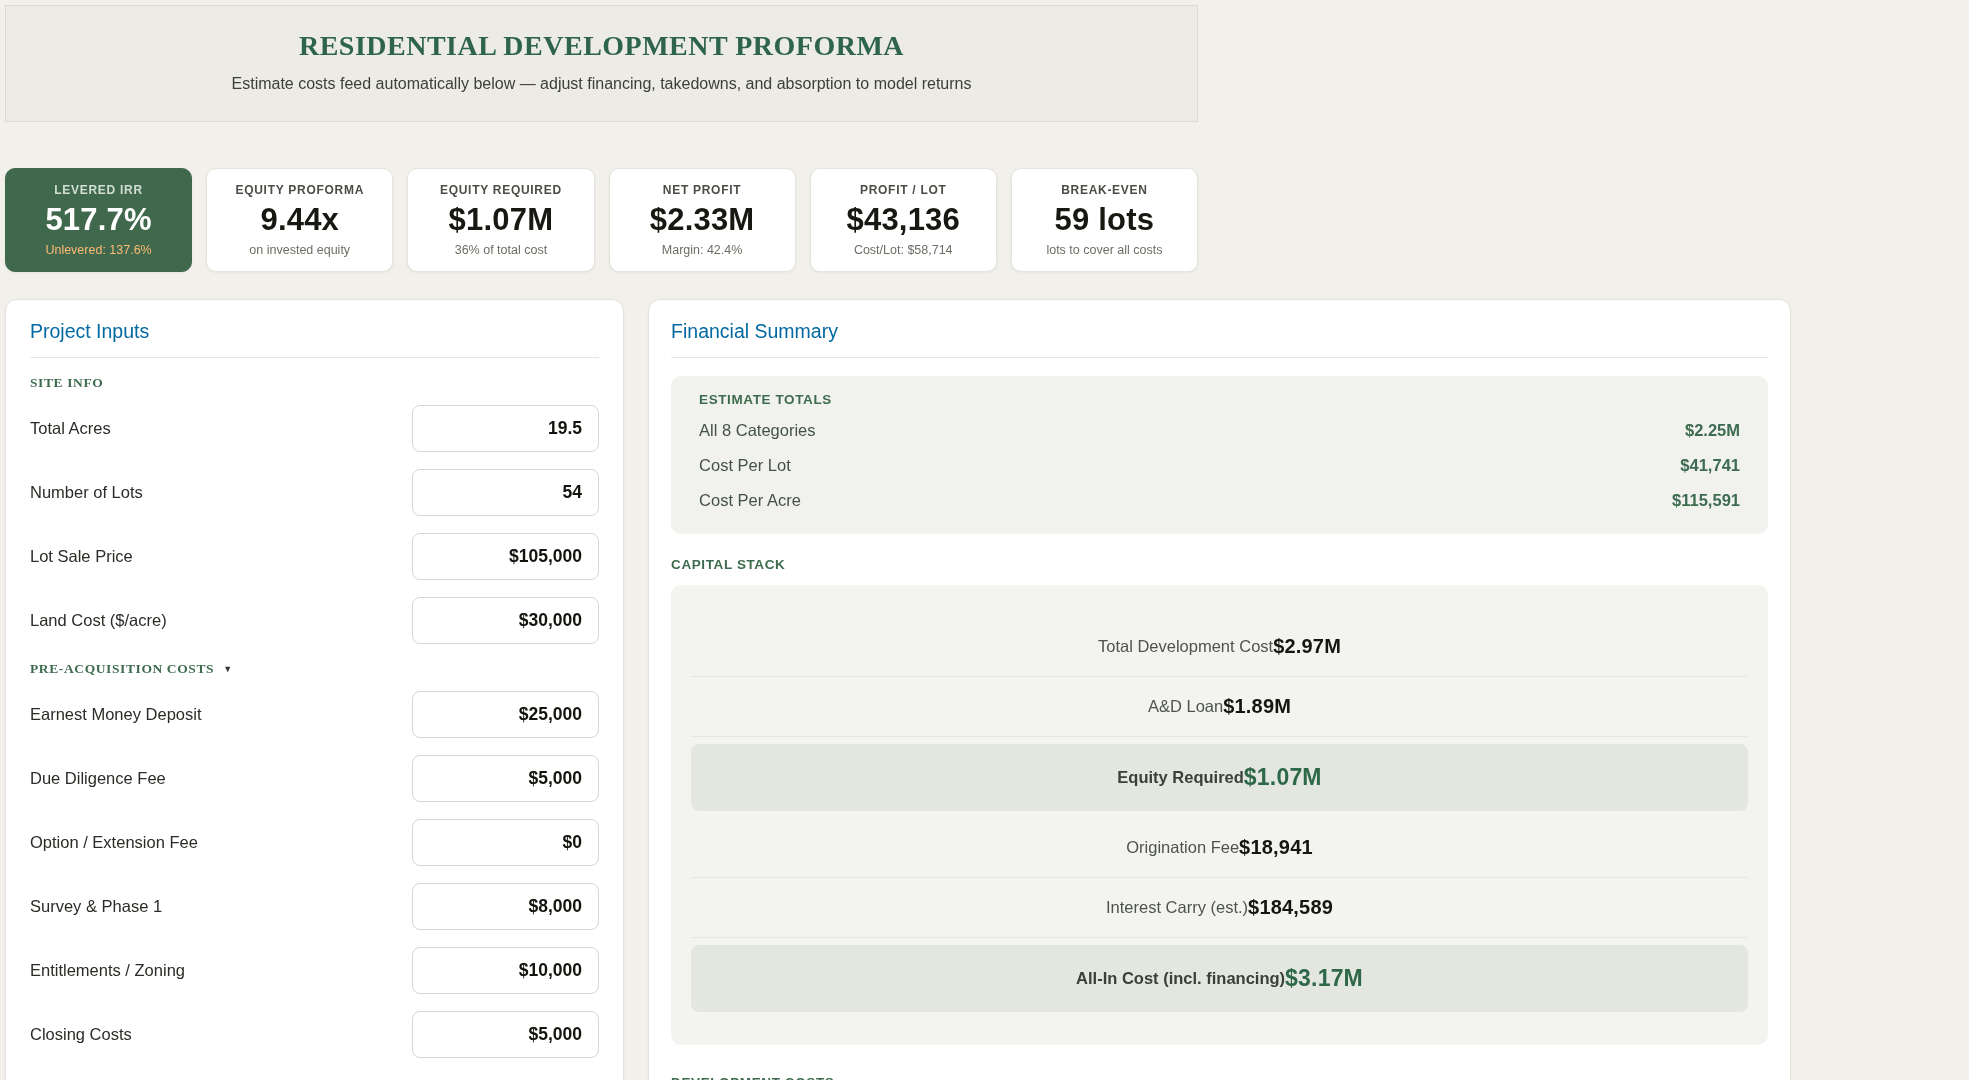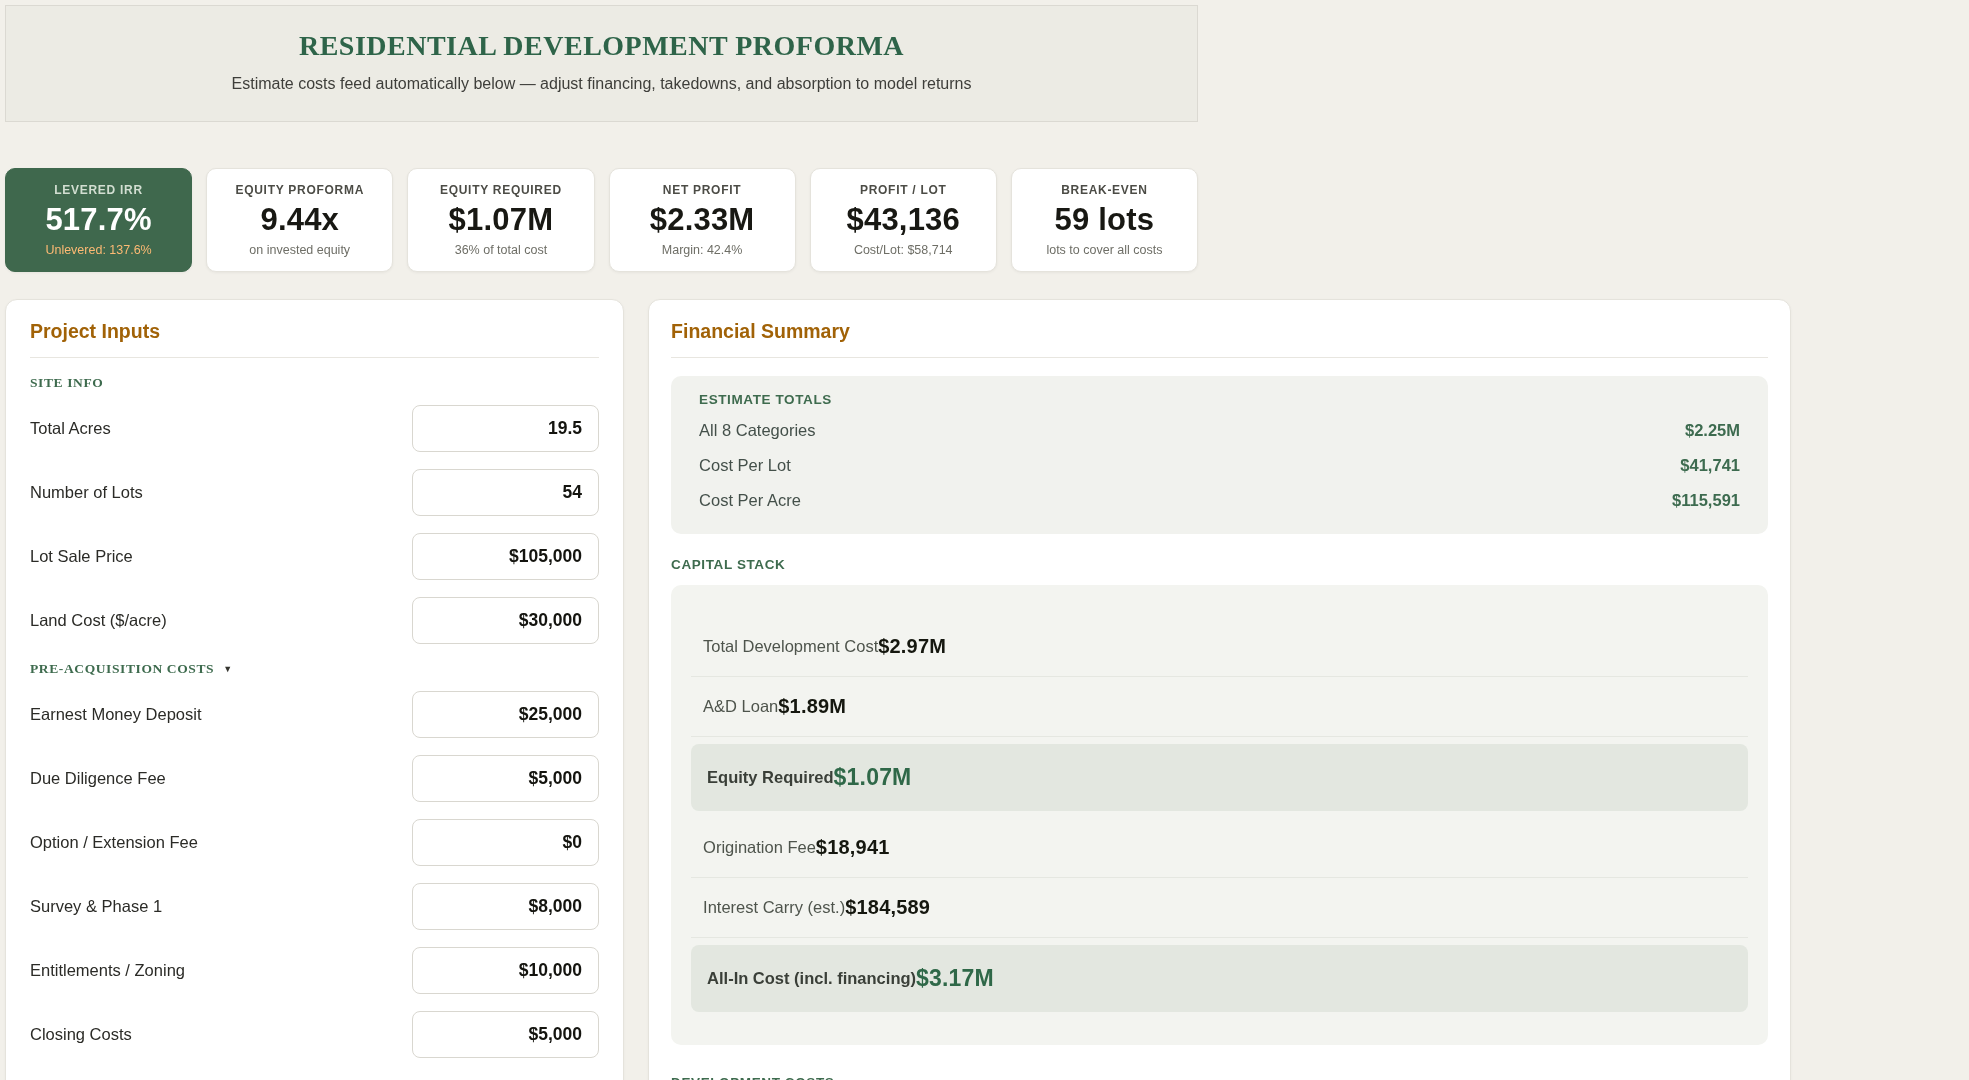--- a/index.html
+++ b/index.html
@@ -62,21 +62,21 @@
   
   .main { display: flex; align-items: flex-start; gap: 24px; margin-top: 27px; }
   .card {
     background: #FFFFFF;
     border: 1px solid #E5E3DC;
     border-radius: 12px;
     box-shadow: 0 1px 3px rgba(0,0,0,0.04);
   }
   .left-card  { width: 686px;  padding: 20px 24px 28px; min-height: 810px; }
   .right-card { width: 1272px; padding: 20px 22px 40px; min-height: 810px; }
-  .panel-title { margin: 0; font-size: 19.5px; font-weight: 700; color: #a16207; }
+  .panel-title { margin: 0; font-size: 19.5px; font-weight: 400; color: #0369a1; }
   .divider { height: 1px; background: #E8E6E0; margin-top: 14px; }
 
   .section-label {
     font-size: 13.5px; font-weight: 700; letter-spacing: 0.045em; color: #3E6B4E;
   }
 
   
   .pi-section-head { display: flex; align-items: center; gap: 9px; margin: 17px 0 14px; font-family: Liberation Serif, serif; }
   .caret { font-size: 9px; color: #35352F; cursor: pointer; line-height: 1; }
   .field-row { display: flex; justify-content: space-between; align-items: center; margin-bottom: 17px; }
@@ -100,21 +100,21 @@
   .est-row { display: flex; justify-content: space-between; align-items: center; padding: 8px 0; }
   .est-row-label { font-size: 16.5px; color: #44504A; }
   .est-row-value { font-size: 16.5px; font-weight: 700; color: #3D6B4F; text-align: center; }
 
   .cap-label { display: block; margin: 23px 0 13px; }
   .cs-box {
     background: #F3F4F0;
     border-radius: 10px;
     padding: 32px 20px 26px;
   }
-  .cs-row { display: flex; justify-content: flex-start; align-items: center; padding: 18px 12px; }
+  .cs-row { display: flex; justify-content: center; align-items: center; padding: 18px 12px; }
   .cs-row:not(.highlight) { border-bottom: 1px solid #E5E7E1; }
   .cs-row:not(.highlight):last-child { border-bottom: none; }
   .cs-row-label { font-size: 16.5px; color: #4E544C; }
   .cs-row-value { font-size: 20px; font-weight: 700; letter-spacing: 0.2px; color: #15170F; }
   .cs-row.highlight {
     background: #E3E7E0;
     border-radius: 8px;
     padding: 20px 16px;
     margin: 7px 0;
   }

